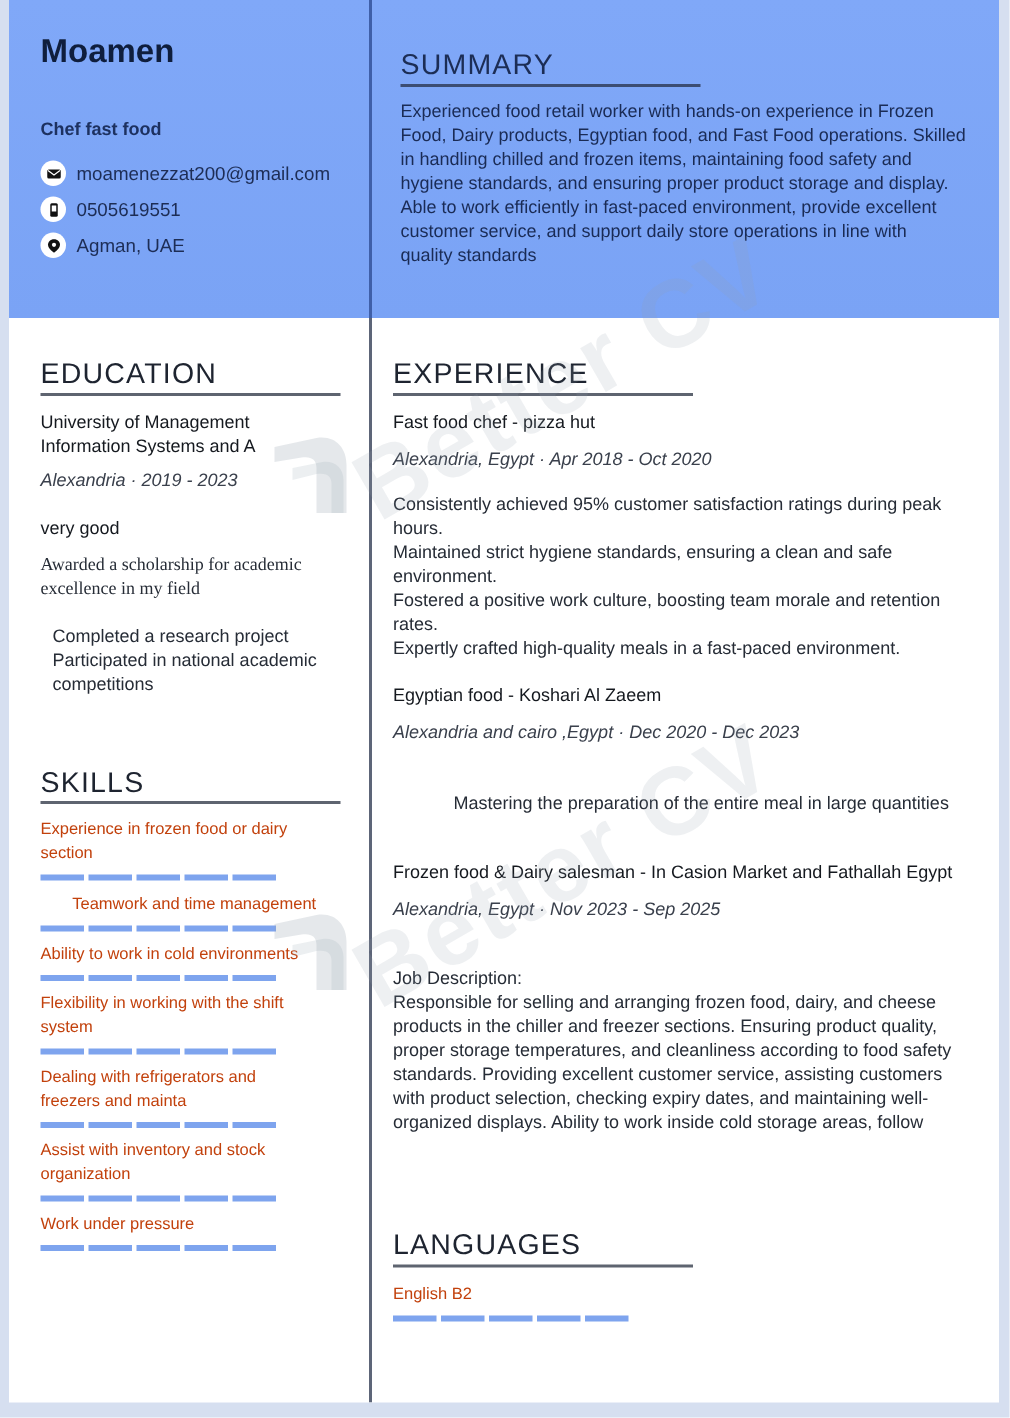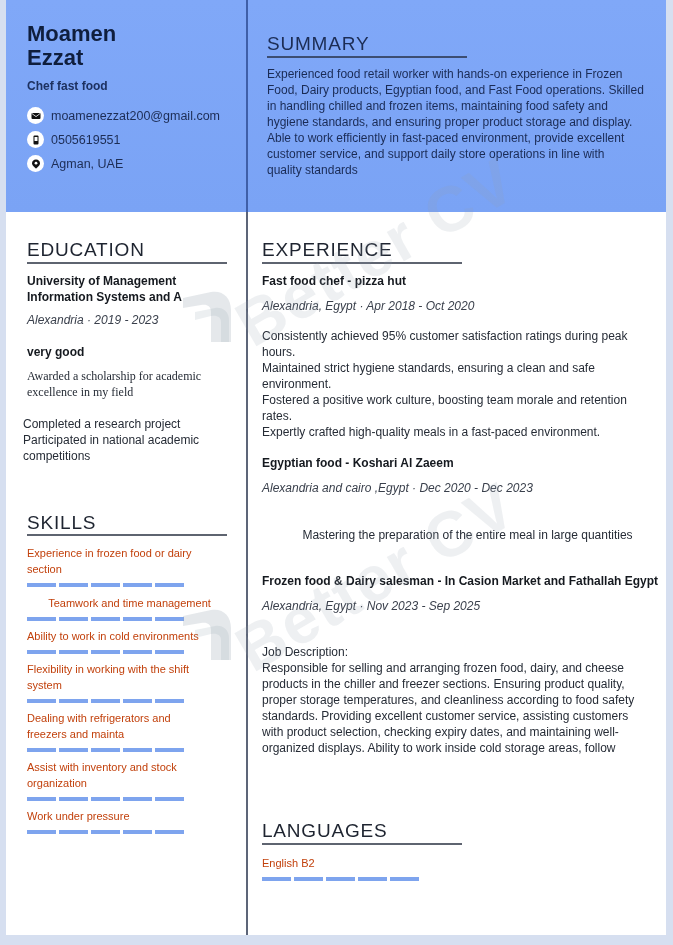--- a/index.html
+++ b/index.html
@@ -52,21 +52,21 @@
 
   .section-title {
     position: absolute;
     font-size: 19px; letter-spacing: 0.8px; color: #1e2430;
     font-weight: normal;
   }
   .rule {
     position: absolute; height: 2px; background: #5e6470;
   }
   .txt { position: absolute; font-size: 12px; line-height: 16px; color: #262c36; }
-  .bold { font-weight: bold; color: #15191f; }
+  .bold { font-weight: normal; color: #15191f; }
   .ital { font-style: italic; color: #3a404c; }
 
   .skill { position: absolute; left: 21px; width: 205px; }
   .skill .lbl { font-size: 11px; line-height: 16px; color: #c2410c; }
   .bars { display: flex; gap: 3px; margin-top: 6px; }
   .bars span { display: block; width: 29px; height: 4px; background: #7ea4ee; }
 
   .summary-title { color: #1c2d55; }
   .summary-text { color: #1a2b55; }
 
@@ -83,21 +83,20 @@
 </head>
 <body>
 
 <div class="page">
   <div class="header-band"></div>
   <div class="divider"></div>
   <div class="divider top"></div>
 
   <div class="name">
     <div>Moamen</div>
-    <div>Ezzat</div>
   </div>
   <div class="role">Chef fast food</div>
 
   <div class="contact" style="top:107px;">
     <span class="ic">
       <svg viewBox="0 0 10 10">
           <rect x="0.5" y="2" width="9" height="6" rx="1" fill="#111"></rect>
           <path d="M1 2.6 L5 5.6 L9 2.6" stroke="#fff" stroke-width="0.8" fill="none"></path>
         </svg>
     </span>
@@ -139,21 +138,21 @@
   <div class="txt bold" style="left:21px; top:273px; width:210px;">
     <div>University of Management</div>
     <div>Information Systems and A</div>
   </div>
   <div class="txt ital" style="left:21px; top:312px;">Alexandria · 2019 - 2023</div>
   <div class="txt bold" style="left:21px; top:344px;">very good</div>
   <div class="txt" style="left:21px; top:368px; width:215px;font-family:Liberation Serif, serif;">
     <div>Awarded a scholarship for academic</div>
     <div>excellence in my field</div>
   </div>
-  <div class="txt" style="left:17px; top:416px; width:215px;">
+  <div class="txt" style="left:29px; top:416px; width:215px;">
     <div>Completed a research project</div>
     <div>Participated in national academic</div>
     <div>competitions</div>
   </div>
 
   <div class="section-title" style="left:21px; top:512px;">SKILLS</div>
   <div class="rule" style="left:21px; top:534px; width:200px;"></div>
   <div id="skills-list">
       <div class="skill" style="top: 545px;">
         <div class="lbl">Experience in frozen food or dairy</div>

